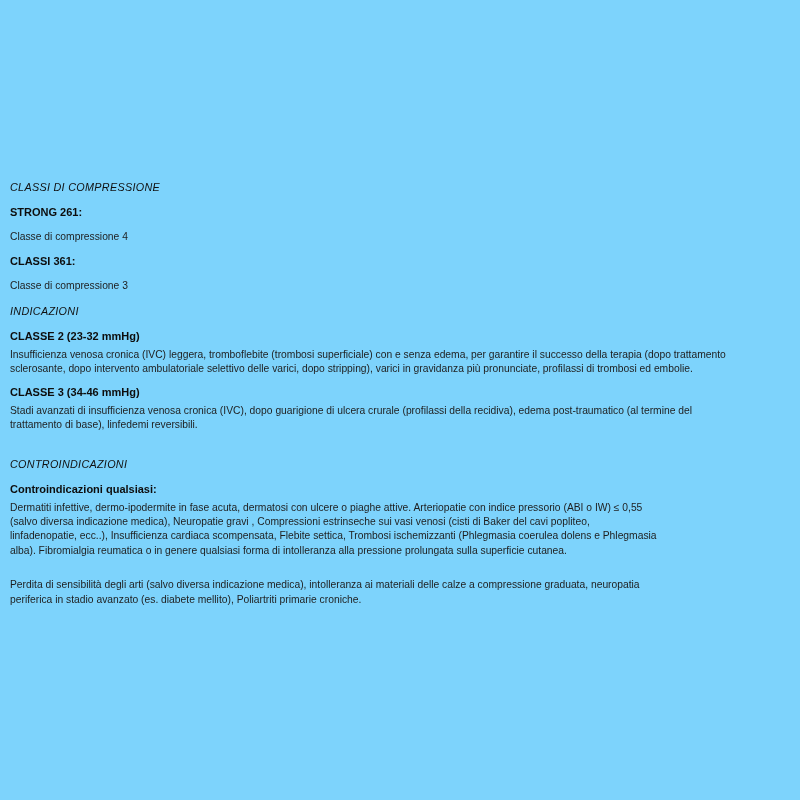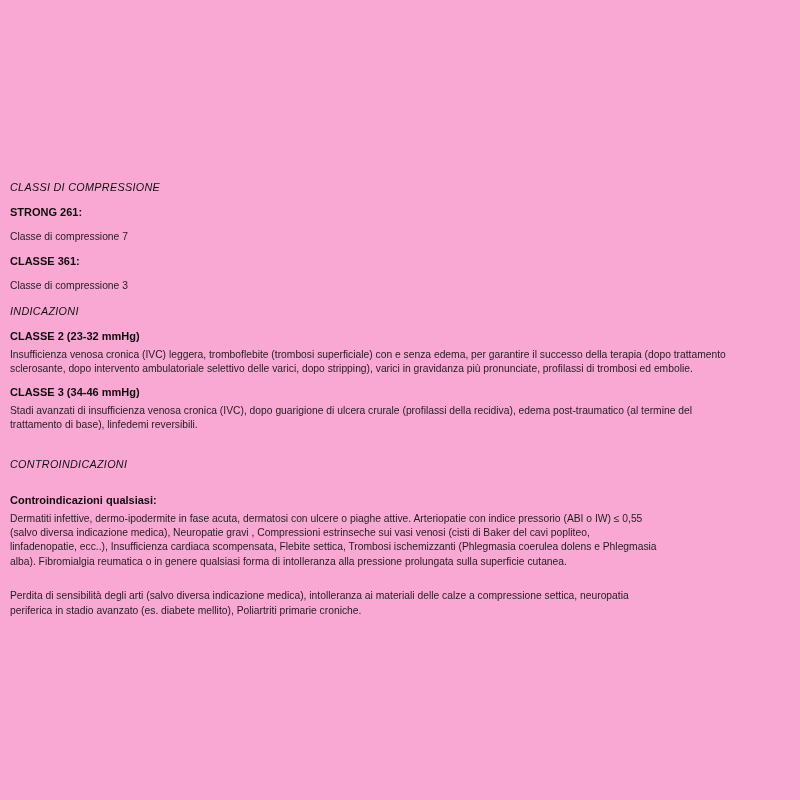--- a/index.html
+++ b/index.html
@@ -4,42 +4,42 @@
 <style>
   html, body {
     margin: 0;
     padding: 0;
     background: #ffffff;
   }
   .page {
     position: relative;
     width: 800px;
     height: 800px;
-    background: #f9a8d4;
+    background: #7dd3fc;
     overflow: hidden;
     font-family: "Liberation Sans", "DejaVu Sans", sans-serif;
   }
   .content {
     box-sizing: border-box;
     padding: 181px 10px 0 10px;
   }
   .section { margin: 0; }
   .section.gap-md { margin-top: 12px; }
   .section.gap-lg { margin-top: 25px; }
 
   .label {
     font-style: italic;
     font-size: 10.8px;
     line-height: 13px;
     letter-spacing: 0.3px;
     font-weight: 400;
     color: #111111;
     margin: 0 0 11px 0;
   }
-  .label.mb-sm { margin-bottom: 22px; }
+  .label.mb-sm { margin-bottom: 11px; }
 
   .subhead {
     font-weight: 700;
     font-size: 11px;
     line-height: 15px;
     color: #0d0d0d;
     margin: 0 0 10px 0;
   }
   .subhead.tight { margin-bottom: 4px; }
 
@@ -63,23 +63,23 @@
 </head>
 <body>
 
 <div class="page">
   <div class="content">
 
     <div class="section">
       <div class="label">CLASSI DI COMPRESSIONE</div>
 
       <div class="subhead">STRONG 261:</div>
-      <div class="body-line">Classe di compressione 7</div>
+      <div class="body-line">Classe di compressione 4</div>
 
-      <div class="subhead">CLASSE 361:</div>
+      <div class="subhead">CLASSI 361:</div>
       <div class="body-line">Classe di compressione 3</div>
     </div>
 
     <div class="section gap-md">
       <div class="label">INDICAZIONI</div>
 
       <div class="subhead tight">CLASSE 2 (23-32 mmHg)</div>
       <div class="para">Insufficienza venosa cronica (IVC) leggera, tromboflebite (trombosi superficiale) con e senza edema, per garantire il successo della terapia (dopo trattamento
 sclerosante, dopo intervento ambulatoriale selettivo delle varici, dopo stripping), varici in gravidanza più pronunciate, profilassi di trombosi ed embolie.</div>
 
@@ -90,18 +90,18 @@
 
     <div class="section gap-lg">
       <div class="label mb-sm">CONTROINDICAZIONI</div>
 
       <div class="subhead tight">Controindicazioni qualsiasi:</div>
       <div class="para mb-sm">Dermatiti infettive, dermo-ipodermite in fase acuta, dermatosi con ulcere o piaghe attive. Arteriopatie con indice pressorio (ABI o IW) ≤ 0,55
 (salvo diversa indicazione medica), Neuropatie gravi , Compressioni estrinseche sui vasi venosi (cisti di Baker del cavi popliteo,
 linfadenopatie, ecc..), Insufficienza cardiaca scompensata, Flebite settica, Trombosi ischemizzanti (Phlegmasia coerulea dolens e Phlegmasia
 alba). Fibromialgia reumatica o in genere qualsiasi forma di intolleranza alla pressione prolungata sulla superficie cutanea.</div>
 
-      <div class="para mb-0">Perdita di sensibilità degli arti (salvo diversa indicazione medica), intolleranza ai materiali delle calze a compressione settica, neuropatia
+      <div class="para mb-0">Perdita di sensibilità degli arti (salvo diversa indicazione medica), intolleranza ai materiali delle calze a compressione graduata, neuropatia
 periferica in stadio avanzato (es. diabete mellito), Poliartriti primarie croniche.</div>
     </div>
 
   </div>
 </div>
 
 </body></html>

